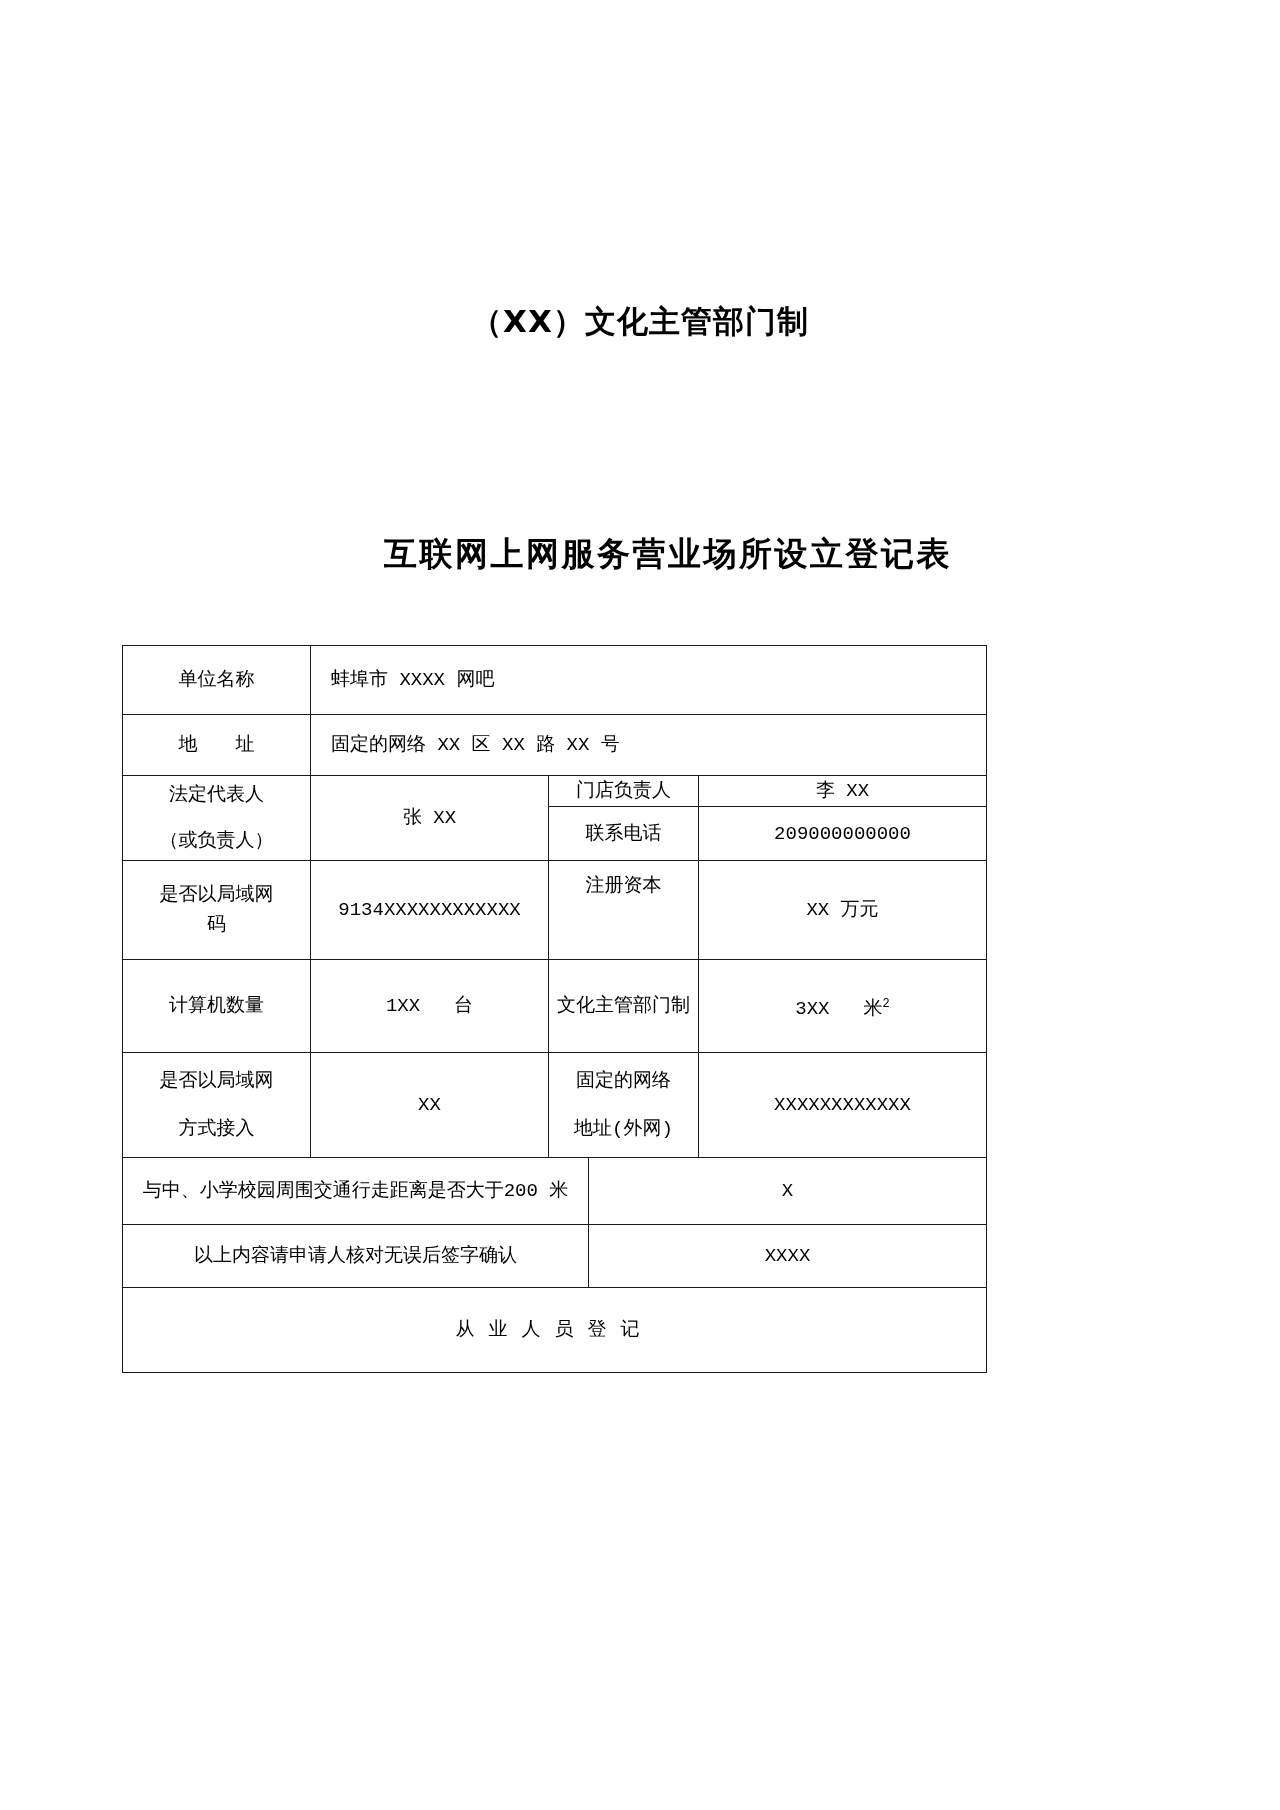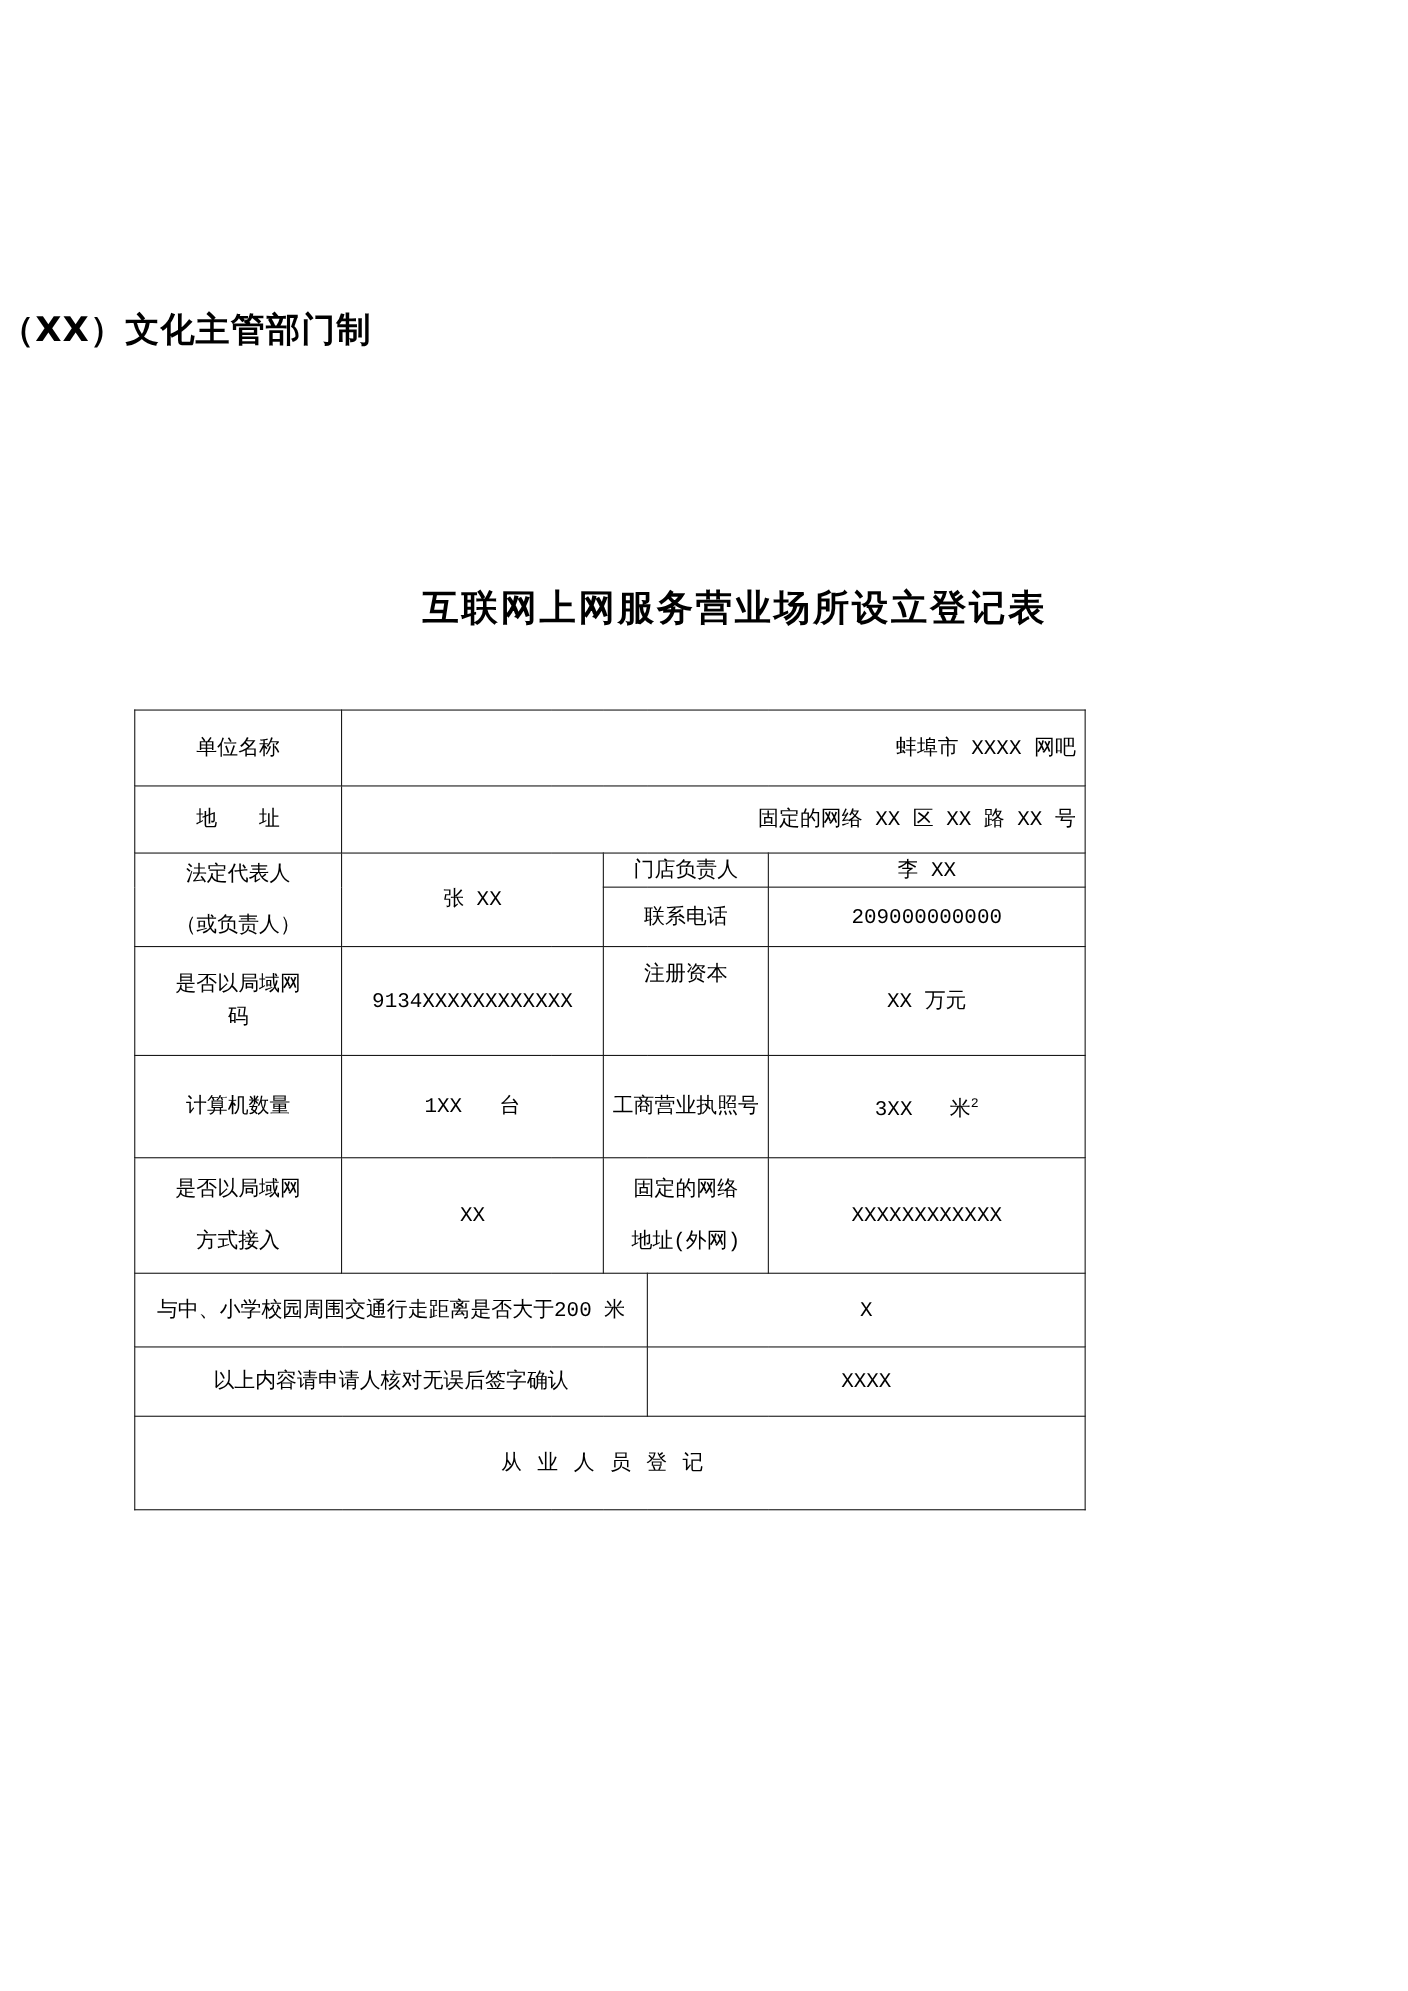--- a/index.html
+++ b/index.html
@@ -19,23 +19,24 @@
 
   .page {
     position: absolute;
     inset: 0;
     background: #ffffff;
   }
 
   
   .doc-header {
     position: absolute;
-    top: 277px;
+    top: 298px;
     left: 0;
     width: 1280px;
+    text-align: center;
     font-family: "DejaVu Sans", "Liberation Sans", sans-serif;
     font-weight: bold;
     font-size: 31px;
     letter-spacing: 1px;
     line-height: 46px;
     white-space: nowrap;
   }
 
   
   .doc-title {
@@ -73,21 +74,21 @@
     padding: 0 8px;
     vertical-align: middle;
     font-size: 19px;
     color: #000;
     font-family: Liberation Mono, monospace;
   }
   .c-label {
     text-align: center;
   }
   .c-val-left {
-    text-align: right;
+    text-align: left;
     padding-left: 20px !important;
   }
   .c-val-center {
     text-align: center;
     margin-top: 36px;
   }
   .spaced-wide {
     letter-spacing: 14px;
     padding-left: 14px;
   }
@@ -156,21 +157,21 @@
         <td class="c-val-center" colspan="2">9134XXXXXXXXXXXX</td>
         <td class="c-label" colspan="2" style="vertical-align:top;padding-top:10px">注册资本</td>
         <td class="c-val-center">XX 万元</td>
       </tr>
 
       <tr>
         <td class="c-label" style="height:92px">计算机数量</td>
         <td class="c-val-center" colspan="2">
           <span class="nowrap"><span>1XX</span><span class="gap-inline"></span><span>台</span></span>
         </td>
-        <td class="c-label" colspan="2">工商营业执照号</td>
+        <td class="c-label" colspan="2">文化主管部门制</td>
         <td class="c-val-center">
           <span class="nowrap"><span>3XX</span><span class="gap-inline"></span><span>米</span><sup class="sq">2</sup></span>
         </td>
       </tr>
 
       <tr>
         <td class="c-label" style="height:104px">
           <div>是否以局域网</div>
           <div style="height:18px"></div>
           <div>方式接入</div>

